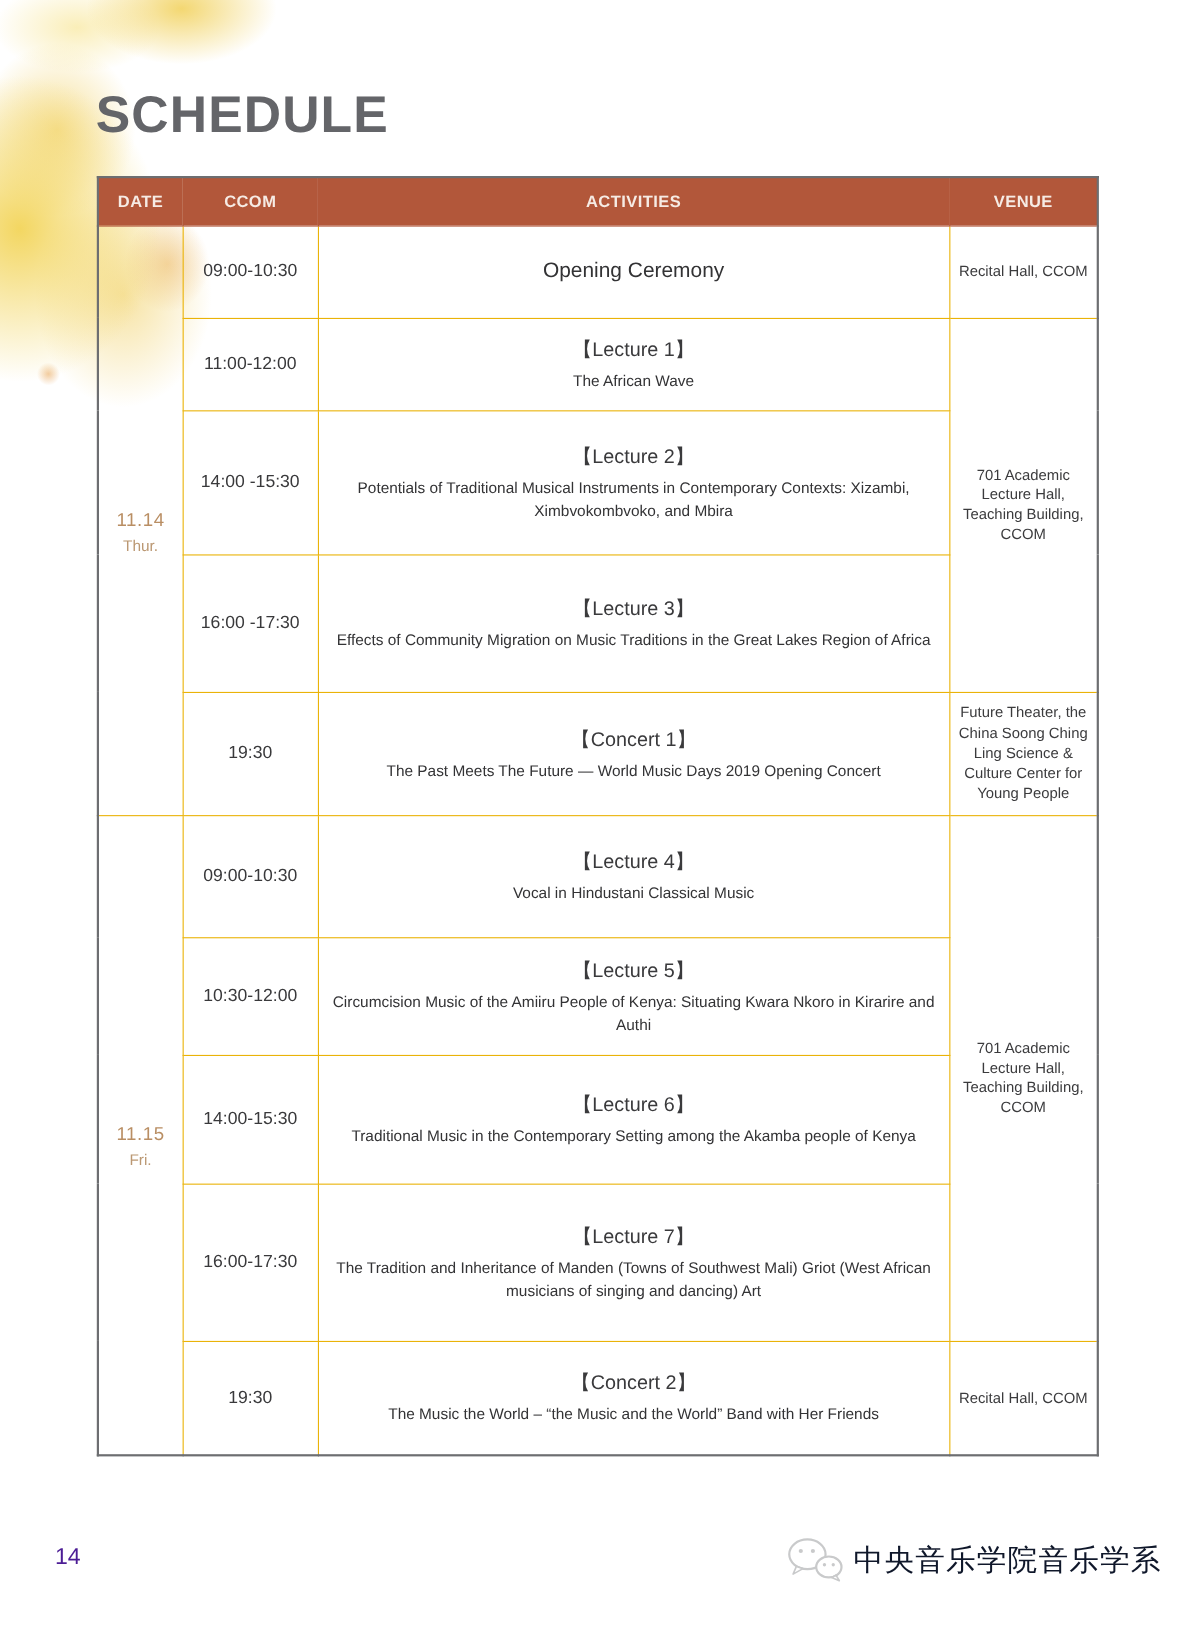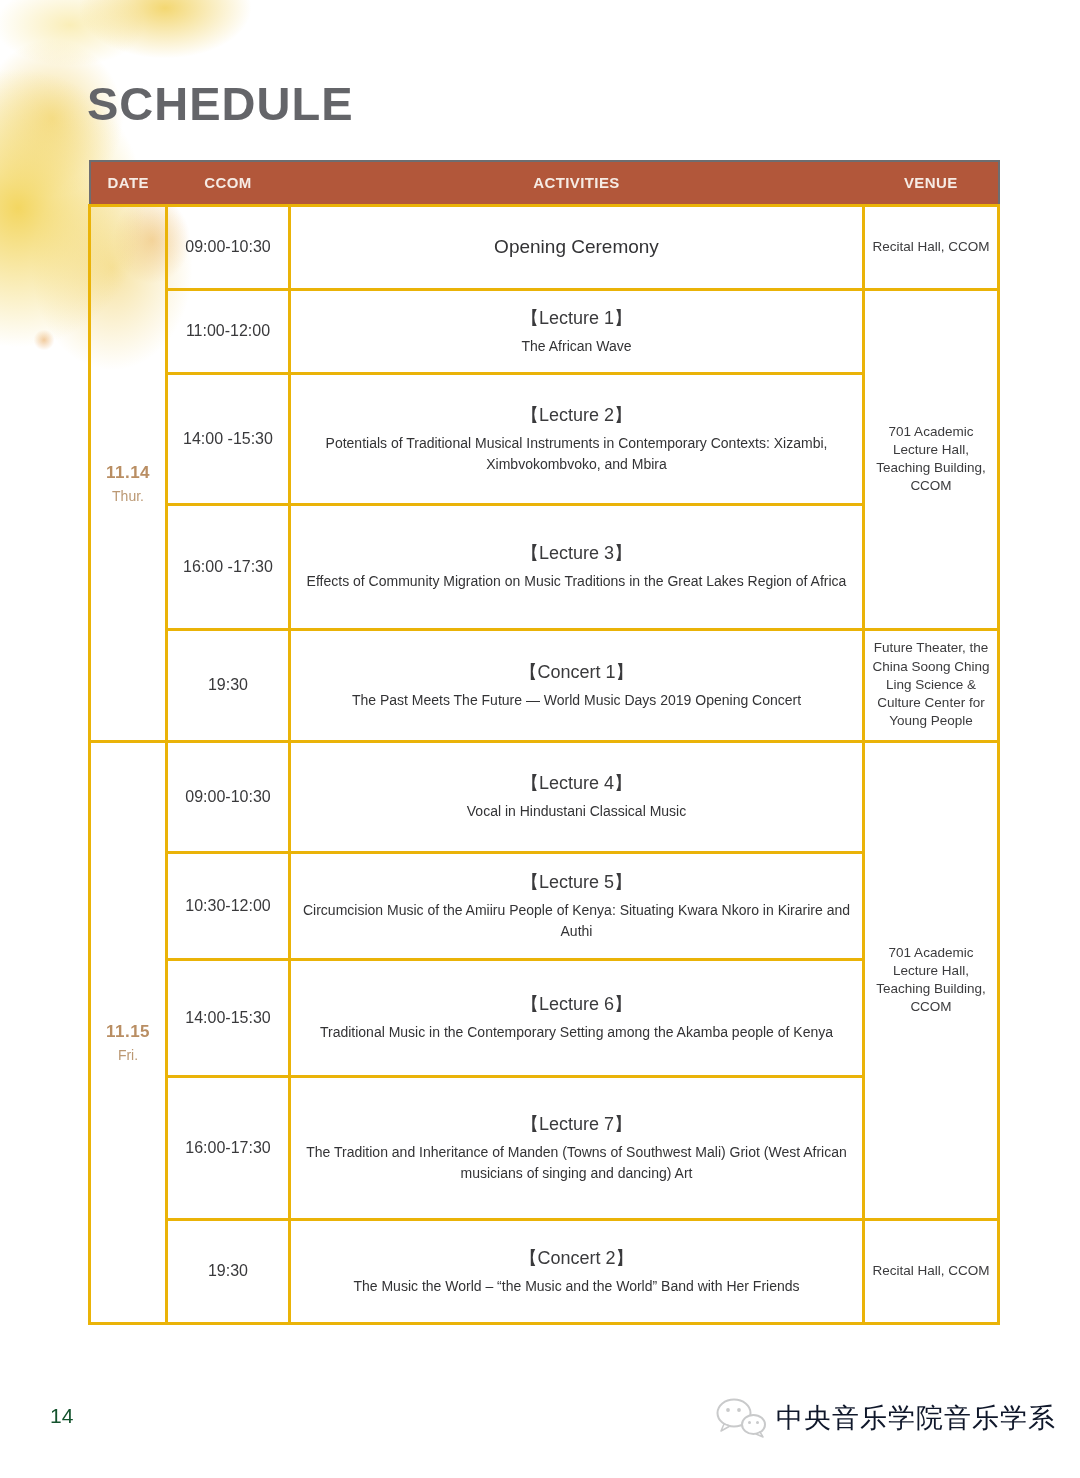--- a/index.html
+++ b/index.html
@@ -33,26 +33,26 @@
   col.c-time  { width:123px; }
   col.c-act   { width:574px; }
   col.c-venue { width:135px; }
 
   th {
     background:#b2573a; border:1px solid #b2573a; height:44px;
     color:#f6ebe4; font-size:15px; font-weight:bold; letter-spacing:.4px;
     text-align:center; vertical-align:middle;
   }
   td {
-    border:3px solid #eab308; background:transparent;
+    border:1px solid #eab308; background:transparent;
     text-align:center; vertical-align:middle; color:#39393b;
   }
 
   td.date-cell { color:#b98e63; }
-  .date-num { font-size:17px; font-weight:bold; letter-spacing:.5px;margin-top:20px; }
+  .date-num { font-size:17px; font-weight:normal; letter-spacing:.5px;margin-top:20px; }
   .date-wd  { font-size:14px; margin-top:5px; color:#bb9873; }
 
   td.time-cell { font-size:16px; }
 
   td.act-cell { padding:8px 6px; }
   .act-tag   { font-size:18px; margin-bottom:6px; color:#3a3a3c; }
   .act-title { font-size:14px; line-height:1.5; color:#333335; }
   tr.row-opening .act-title { font-size:19px; }
 
   td.venue-cell { font-size:13.5px; line-height:1.35; padding:4px 6px; color:#3b3b3d; }
@@ -62,21 +62,21 @@
   tr.h125 { height:125px; }
   tr.h112 { height:112px; }
   tr.h111 { height:111px; }
   tr.h107 { height:107px; }
   tr.h117 { height:117px; }
   tr.h143 { height:143px; }
   tr.h104 { height:104px; }
 
   .page-number {
     position:absolute; left:50px; top:1404px; z-index:1;
-    font-size:21px; color:#14532d;
+    font-size:21px; color:#4c1d95;
   }
   .brand {
     position:absolute; right:24px; top:1396px; z-index:1;
     display:flex; align-items:center; gap:8px;
   }
   .brand-text {
     font-size:27px; letter-spacing:1px; color:#0f172a;
     text-shadow:1px 1px 0 rgba(255,255,255,.95);
   }
   .brand-logo { display:block; }

